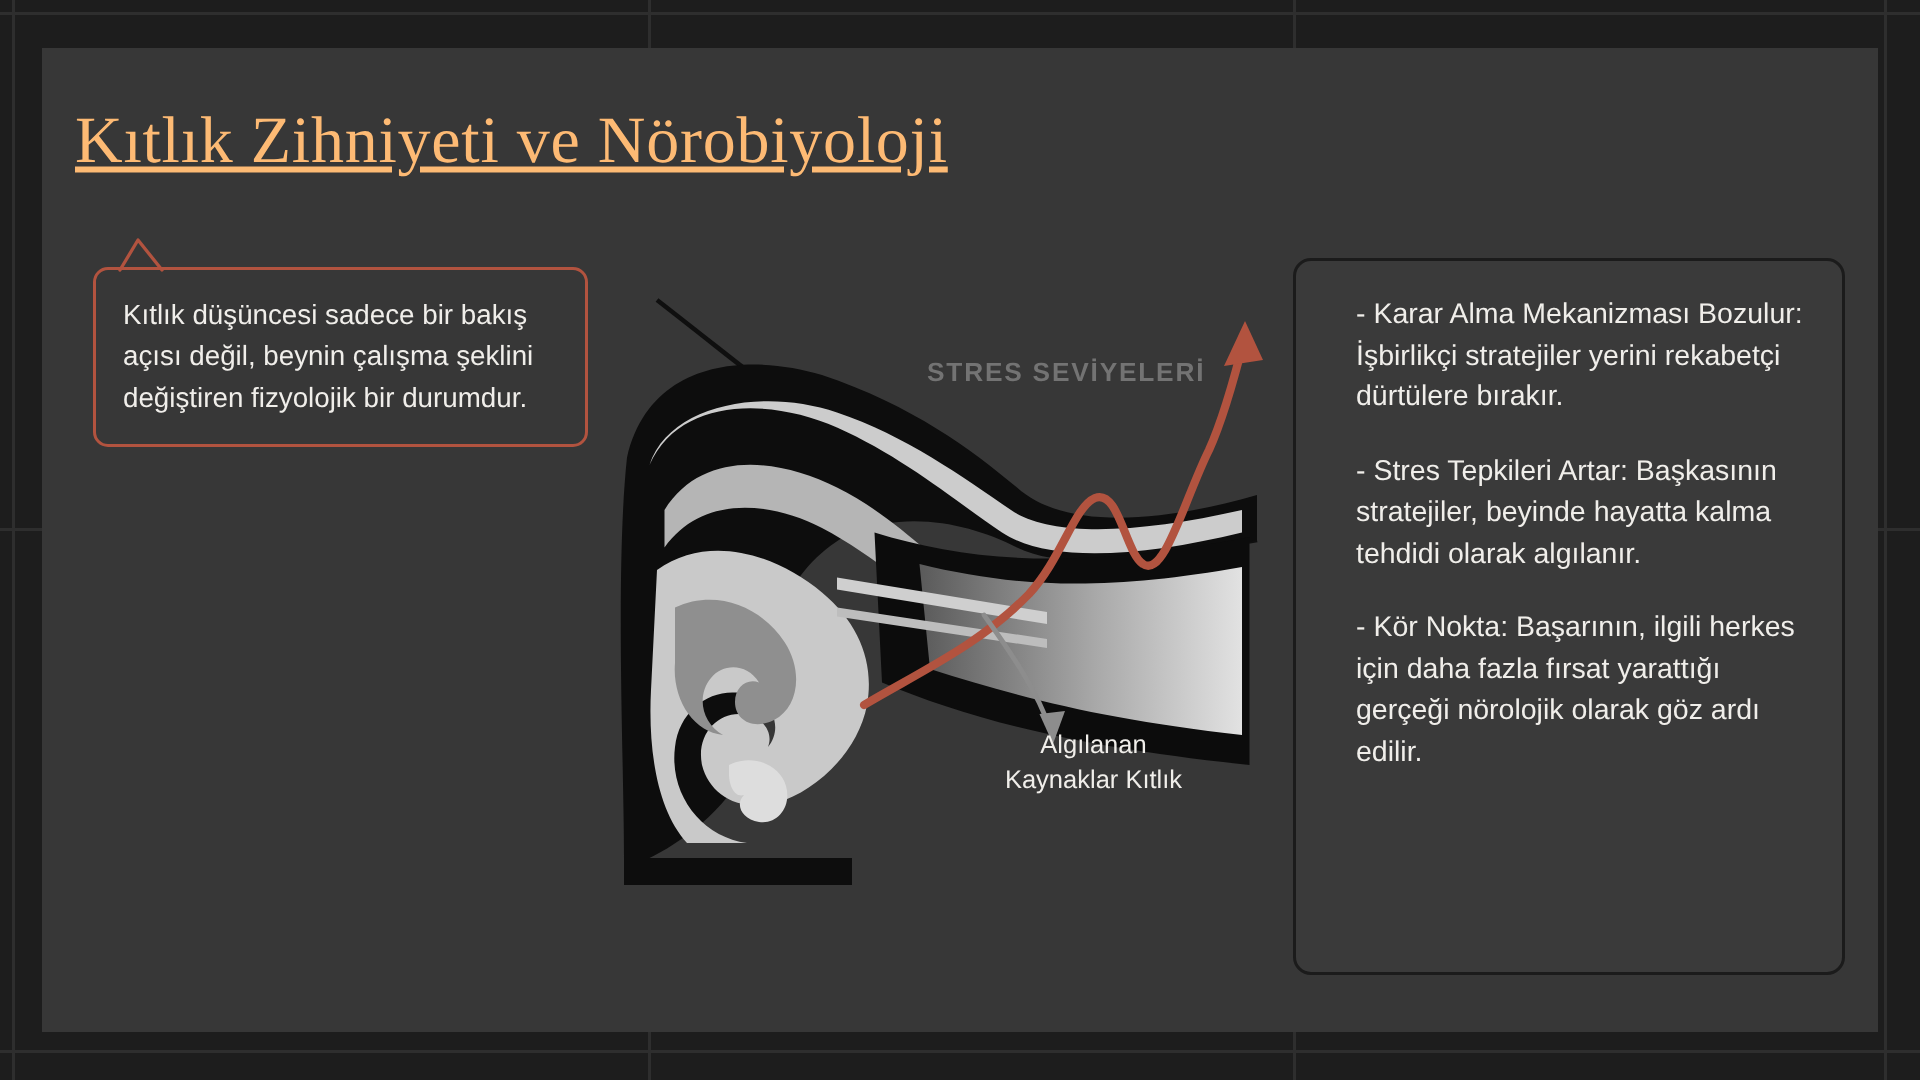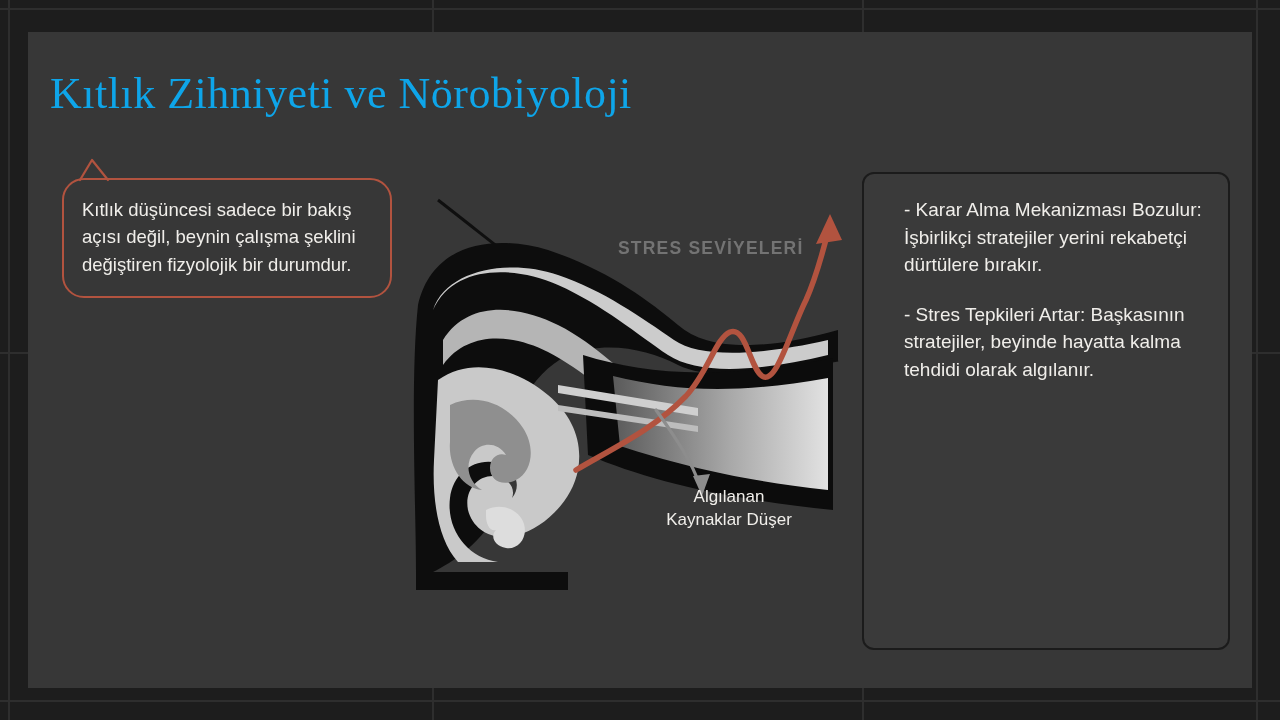--- a/index.html
+++ b/index.html
@@ -38,34 +38,35 @@
     background: #373737;
   }
 
   
   #title {
     position: absolute;
     left: 50px;
     top: 68px;
     font-family: "Liberation Serif", serif;
     font-size: 44px;
-    color: #0ea5e9;
+    color: #fdba74;
     letter-spacing: 0.5px;
     white-space: nowrap;
+    text-decoration: underline;
   }
 
   
   #callout {
     position: absolute;
     left: 62px;
     top: 178px;
     width: 330px;
     box-sizing: border-box;
     border: 2px solid #b2533f;
-    border-radius: 22px;
+    border-radius: 10px;
     padding: 16px 18px 18px 18px;
     color: #f0eeea;
     font-size: 18.5px;
     line-height: 1.48;
   }
   #callout-tail {
     position: absolute;
     left: 78px;
     top: 158px;
     width: 34px;
@@ -192,20 +193,21 @@
 
     <path d="M178 290 C215 268 255 250 288 216 C310 192 318 158 332 152
              C348 146 352 188 364 196 C378 206 392 152 408 120 C418 98 426 68 432 44" fill="none" stroke="#b2533f" stroke-width="5.5" stroke-linecap="round"></path>
     <path d="M432 34 L418 64 L444 60 Z" fill="#b2533f"></path>
 
     <path d="M258 230 C278 258 294 282 302 306" fill="none" stroke="#8d8d8d" stroke-width="3.2" stroke-linecap="round"></path>
     <path d="M304 316 L295 296 L312 294 Z" fill="#8d8d8d"></path>
   </svg>
 
   <div id="stress-label">STRES SEVİYELERİ</div>
-  <div id="resource-label">Algılanan Kaynaklar Düşer</div>
+  <div id="resource-label">Algılanan Kaynaklar Kıtlık</div>
 
   <div id="right-box">
     <p>- Karar Alma Mekanizması Bozulur: İşbirlikçi stratejiler yerini rekabetçi dürtülere bırakır.</p>
     <p>- Stres Tepkileri Artar: Başkasının stratejiler, beyinde hayatta kalma tehdidi olarak algılanır.</p>
+    <p>- Kör Nokta: Başarının, ilgili herkes için daha fazla fırsat yarattığı gerçeği nörolojik olarak göz ardı edilir.</p>
   </div>
 
 </div>
 
 </body></html>

